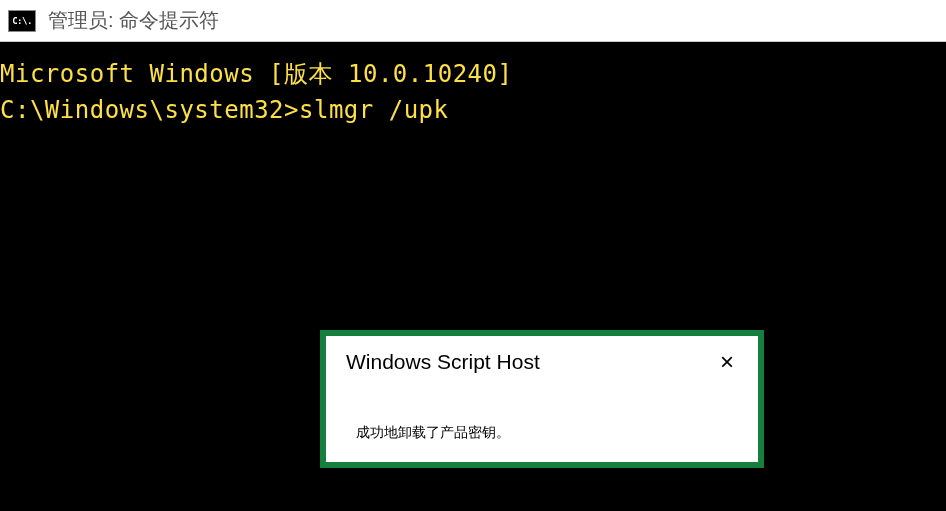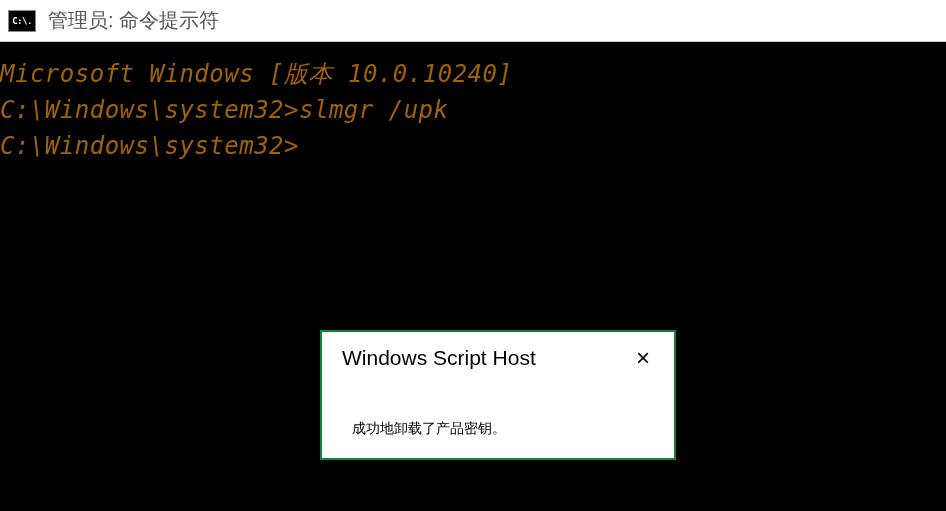--- a/index.html
+++ b/index.html
@@ -37,37 +37,36 @@
       font-weight: bold;
       letter-spacing: -0.5px;
     }
     .titlebar-text {
       color: #555;
       font-size: 20px;
       font-family: Liberation Sans, sans-serif;
     }
     .terminal {
       padding: 14px 0 0 0;
-      color: #a16207;
+      color: #fde047;
       font-size: 24px;
       line-height: 1.5;
       font-family: "Consolas", "SimSun", monospace;
       letter-spacing: 0.5px;
-      font-style: italic;
     }
     .terminal-line {
       white-space: pre;
     }
     .dialog {
       position: absolute;
       left: 320px;
       top: 330px;
-      width: 356px;
+      width: 444px;
       background: #fff;
-      border: 2px solid #15803d;
+      border: 6px solid #15803d;
       box-shadow: 2px 2px 8px rgba(0,0,0,0.3);
     }
     .dialog-titlebar {
       display: flex;
       align-items: center;
       justify-content: space-between;
       padding: 12px 16px 8px 20px;
     }
     .dialog-title {
       font-size: 21px;
@@ -95,21 +94,20 @@
 <div class="titlebar">
   <div class="titlebar-icon">C:\.</div>
   <div class="titlebar-text">管理员: 命令提示符</div>
 </div>
 
 <div class="terminal">
   <div class="terminal-line">Microsoft Windows [版本 10.0.10240]</div>
   <div class="terminal-line"></div>
   <div class="terminal-line">C:\Windows\system32&gt;slmgr /upk</div>
   <div class="terminal-line"></div>
-  <div class="terminal-line">C:\Windows\system32&gt;</div>
 </div>
 
 <div class="dialog">
   <div class="dialog-titlebar">
     <div class="dialog-title">Windows Script Host</div>
     <div class="dialog-close">×</div>
   </div>
   <div class="dialog-body">成功地卸载了产品密钥。</div>
 </div>
 

